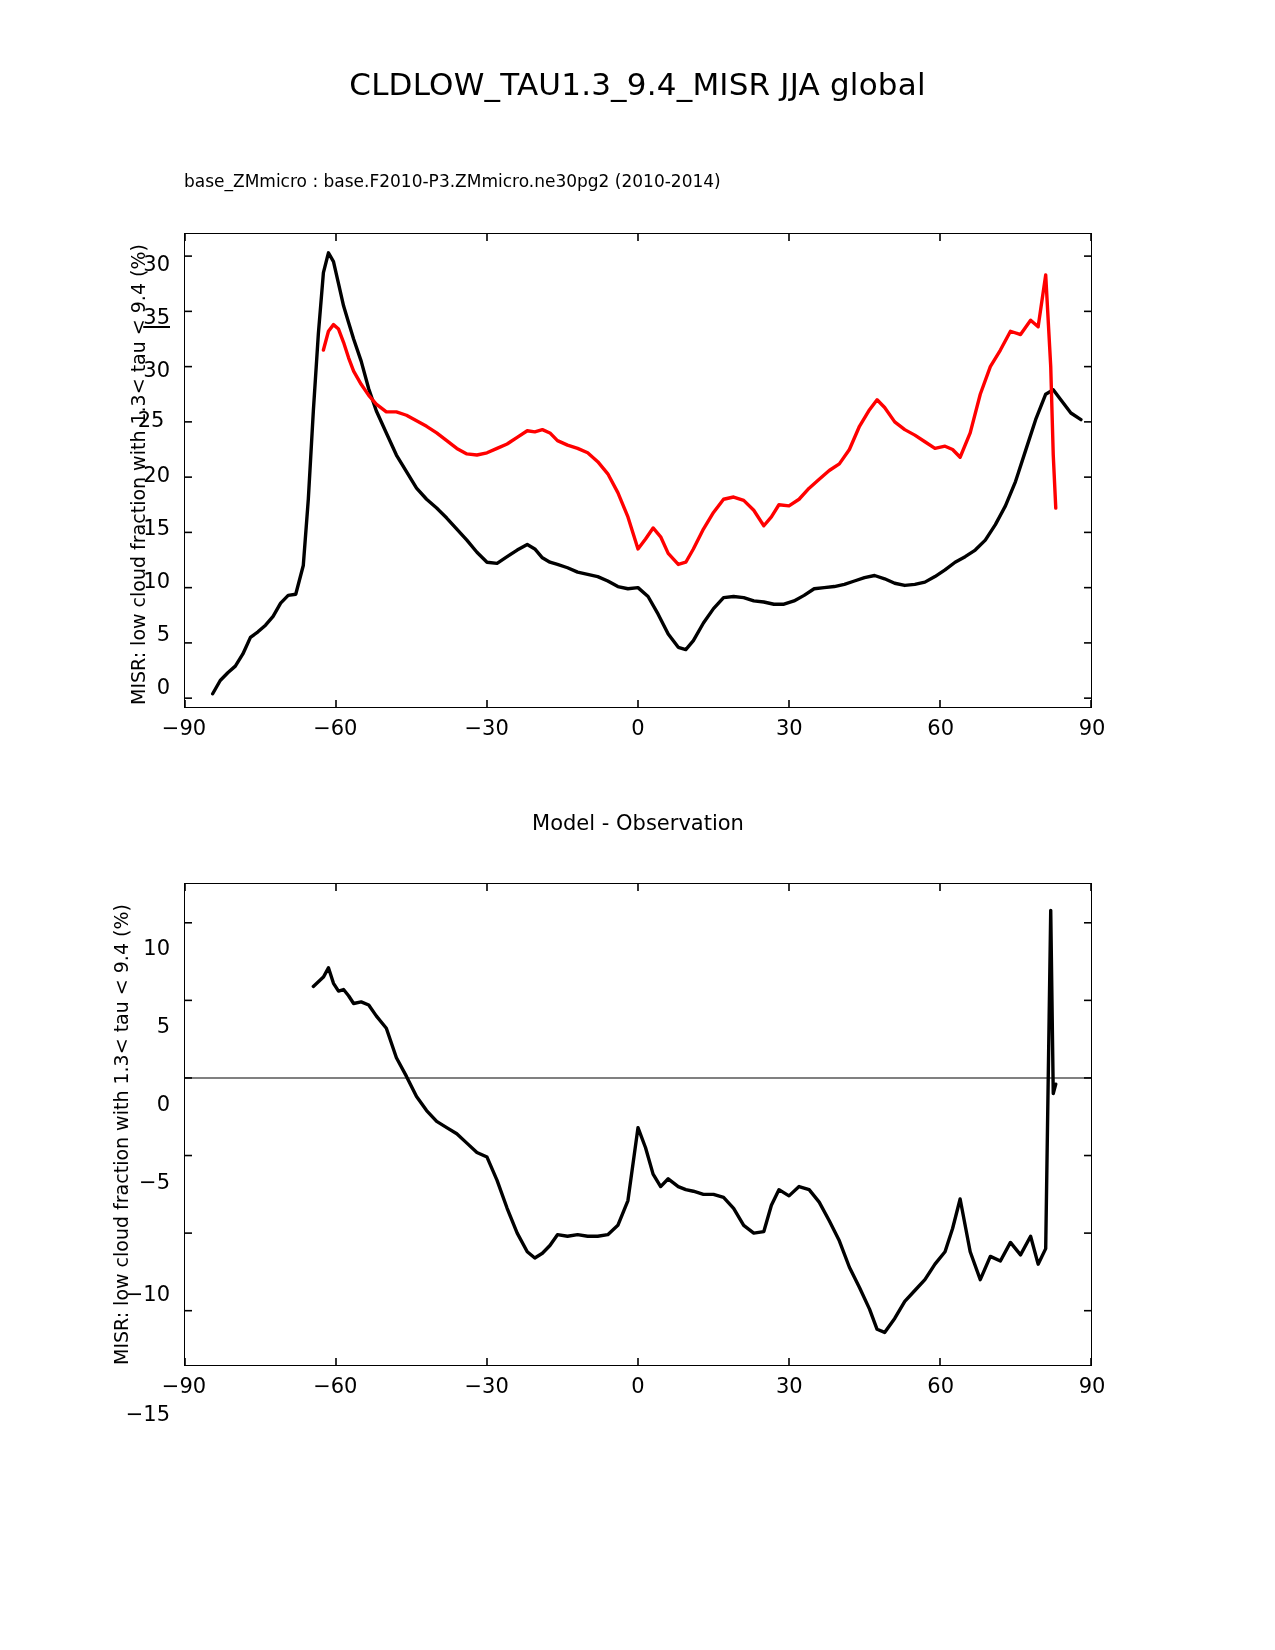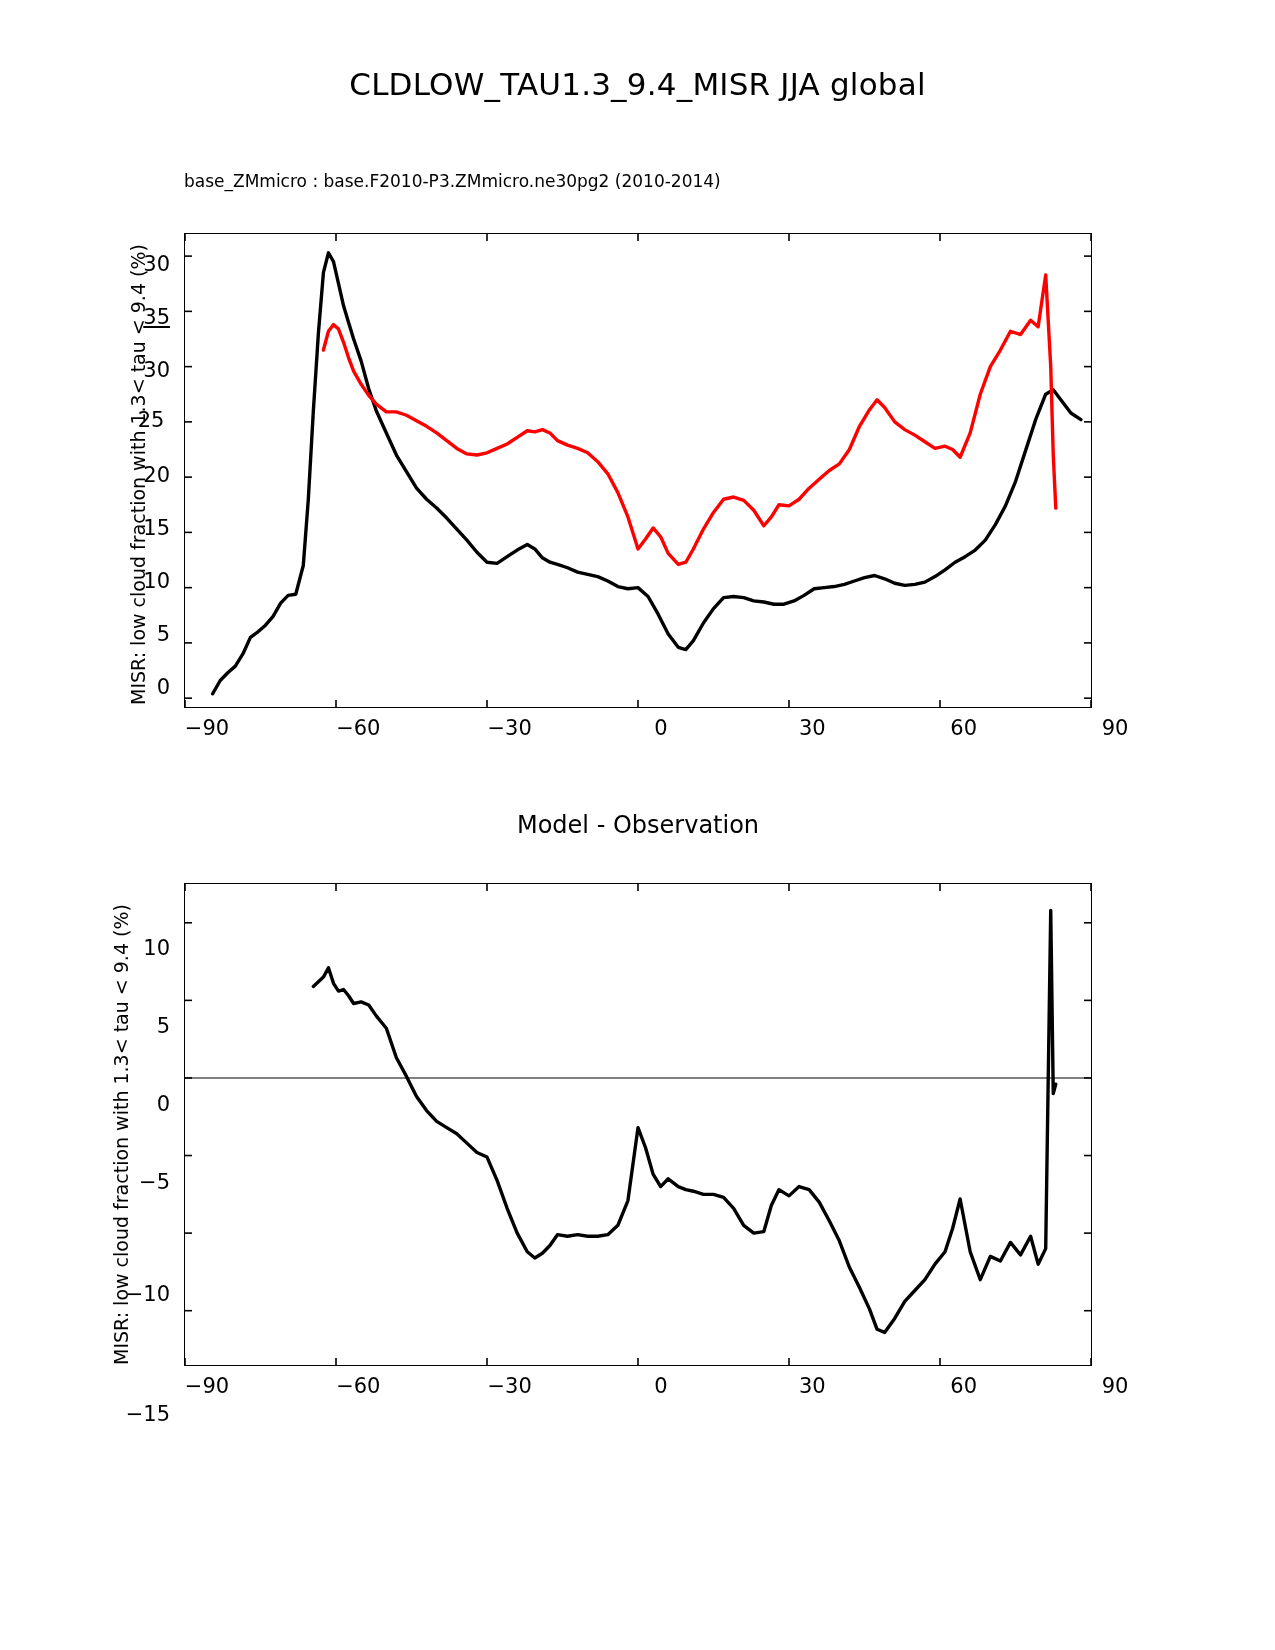--- a/index.html
+++ b/index.html
@@ -72,21 +72,20 @@
   }
   
   .tick-label {
     position: absolute;
     font-size: 21px;
     color: #000;
     white-space: nowrap;
   }
   .tick-x {
     transform: translateX(-50%);
-    margin-left: 23px;
   }
   .tick-y {
     transform: translateY(-50%);
     text-align: right;
   }
   
   .ylabel {
     position: absolute;
     font-size: 19px;
     color: #000;
@@ -102,21 +101,21 @@
     left: 110px;
     top: 1365px;
   }
   
   .sub-title {
     position: absolute;
     left: 184px;
     width: 908px;
     top: 811px;
     text-align: center;
-    font-size: 24px;
+    font-size: 21px;
     color: #000;
   }
 </style>
 </head>
 <body>
 
 <div class="page">
 
   <div class="main-title">CLDLOW_TAU1.3_9.4_MISR JJA global</div>
 

